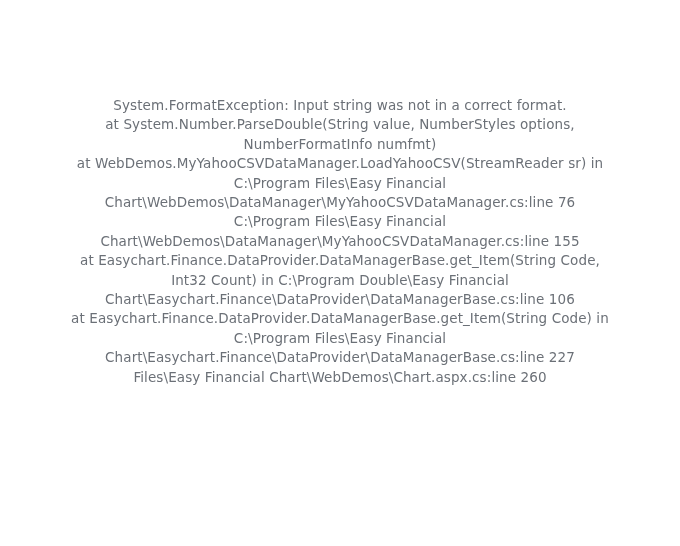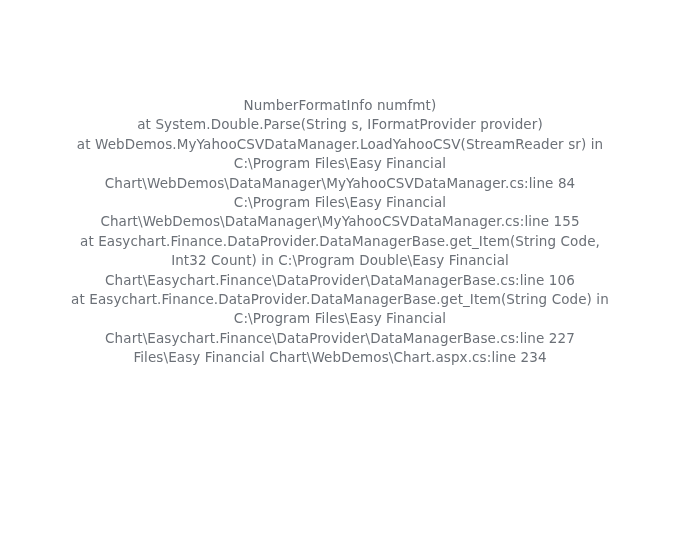--- a/index.html
+++ b/index.html
@@ -26,27 +26,28 @@
     letter-spacing: 0.1px;
   }
   .trace-line {
     white-space: nowrap;
   }
 </style>
 </head>
 <body style="background: rgb(255, 255, 255);">
 
 <div class="error-trace" style="color: rgb(107, 112, 119);">
+  <div class="trace-line">System.FormatException: Input string was not in a correct format.</div>
+  <div class="trace-line">at System.Number.ParseDouble(String value, NumberStyles options,</div>
   <div class="trace-line">NumberFormatInfo numfmt)</div>
-  <div class="trace-line">at System.Double.Parse(String s, IFormatProvider provider)</div>
   <div class="trace-line">at WebDemos.MyYahooCSVDataManager.LoadYahooCSV(StreamReader sr) in</div>
   <div class="trace-line">C:\Program Files\Easy Financial</div>
-  <div class="trace-line">Chart\WebDemos\DataManager\MyYahooCSVDataManager.cs:line 84</div>
+  <div class="trace-line">Chart\WebDemos\DataManager\MyYahooCSVDataManager.cs:line 76</div>
   <div class="trace-line">C:\Program Files\Easy Financial</div>
   <div class="trace-line">Chart\WebDemos\DataManager\MyYahooCSVDataManager.cs:line 155</div>
   <div class="trace-line">at Easychart.Finance.DataProvider.DataManagerBase.get_Item(String Code,</div>
   <div class="trace-line">Int32 Count) in C:\Program Double\Easy Financial</div>
   <div class="trace-line">Chart\Easychart.Finance\DataProvider\DataManagerBase.cs:line 106</div>
   <div class="trace-line">at Easychart.Finance.DataProvider.DataManagerBase.get_Item(String Code) in</div>
   <div class="trace-line">C:\Program Files\Easy Financial</div>
   <div class="trace-line">Chart\Easychart.Finance\DataProvider\DataManagerBase.cs:line 227</div>
-  <div class="trace-line">Files\Easy Financial Chart\WebDemos\Chart.aspx.cs:line 234</div>
+  <div class="trace-line">Files\Easy Financial Chart\WebDemos\Chart.aspx.cs:line 260</div>
 </div>
 
 </body></html>

